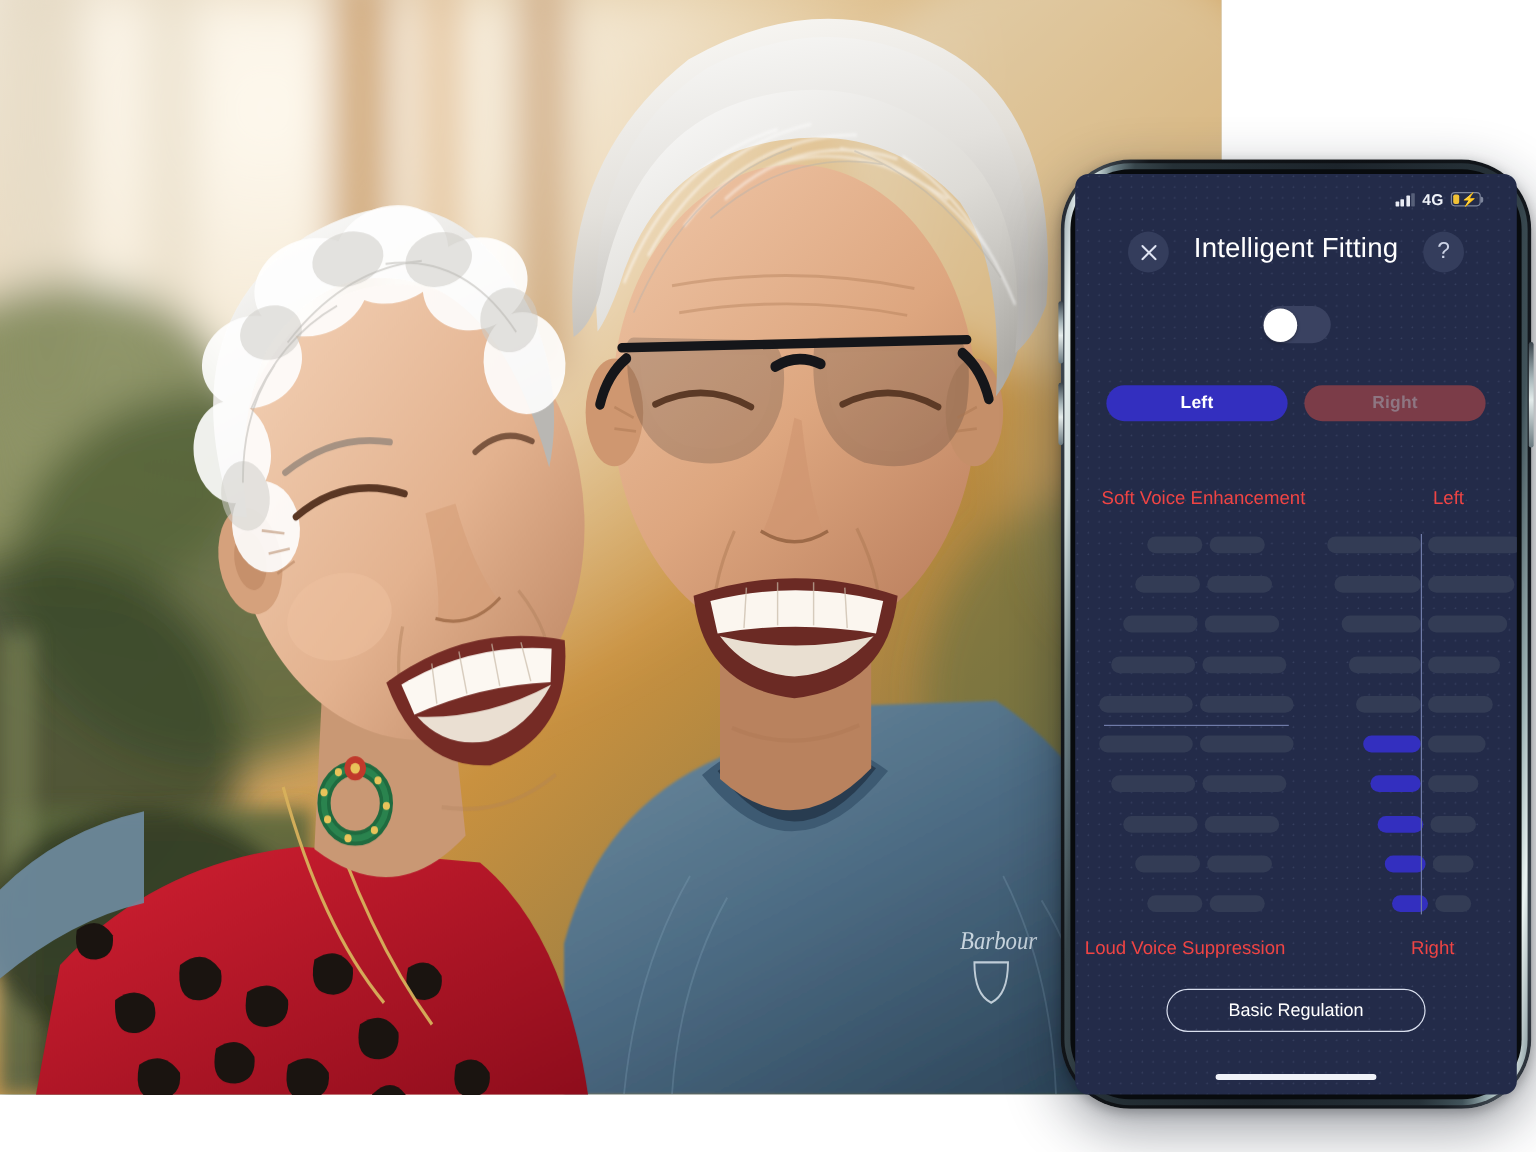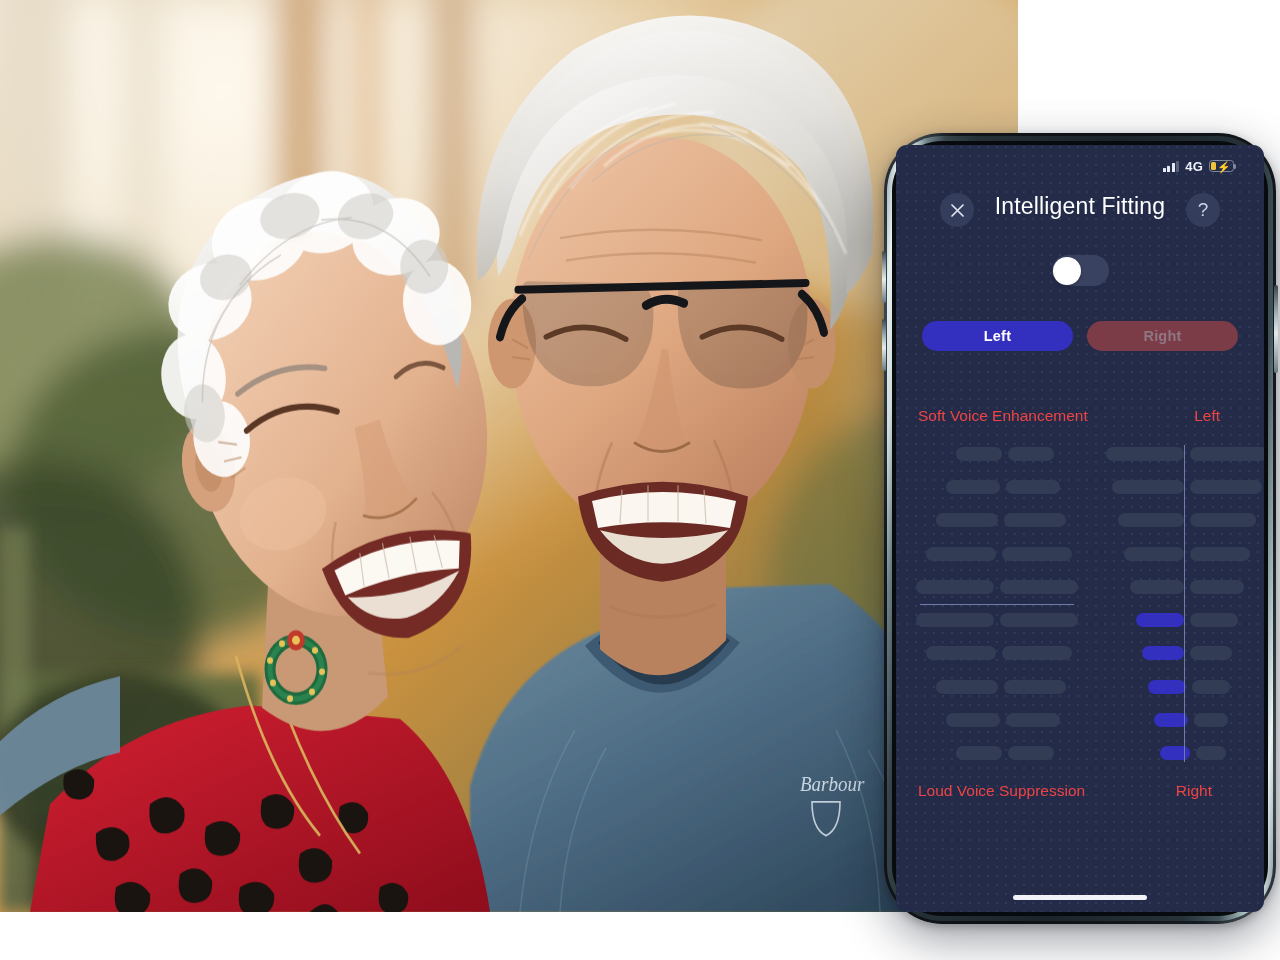--- a/index.html
+++ b/index.html
@@ -150,21 +150,21 @@
   
   .eq {
     position:absolute; left:0; right:0; top:262px; bottom:112px;
   }
   .eq-label {
     position:absolute; color:#ef4444; font-size:15.5px; font-weight:400;
     white-space:nowrap;
   }
   .lbl-tl { left:22px;  top:0px; }
   .lbl-tr { right:44px; top:0px; }
-  .lbl-bl { left:22px;  bottom:0px; }
+  .lbl-bl { left:8px;  bottom:0px; }
   .lbl-br { right:52px; bottom:0px; }
 
   .eq-cols {
     position:absolute; left:0; right:0; top:32px; bottom:32px;
     display:flex;
   }
   .eq-col { position:relative; flex:1 1 0; display:flex; flex-direction:column;
             justify-content:space-between; padding:8px 0; }
   .eq-col.left-col  { padding-left:8px;  padding-right:14px; }
   .eq-col.right-col { padding-left:14px; padding-right:8px; }
@@ -629,16 +629,17 @@
               </div>
               <div class="eq-row" style="padding-left: 54px;">
                 <span class="pill on" style="width: 30px;"></span>
                 <span class="pill" style="width: 30px;"></span>
               </div>
             <div class="div-v"></div>
           </div>
         </div>
       </div>
 
+      <button class="basic-btn">Basic Regulation</button>
       <div class="home-indicator"></div>
     </div>
   </div>
 </div>
 
 </body></html>

